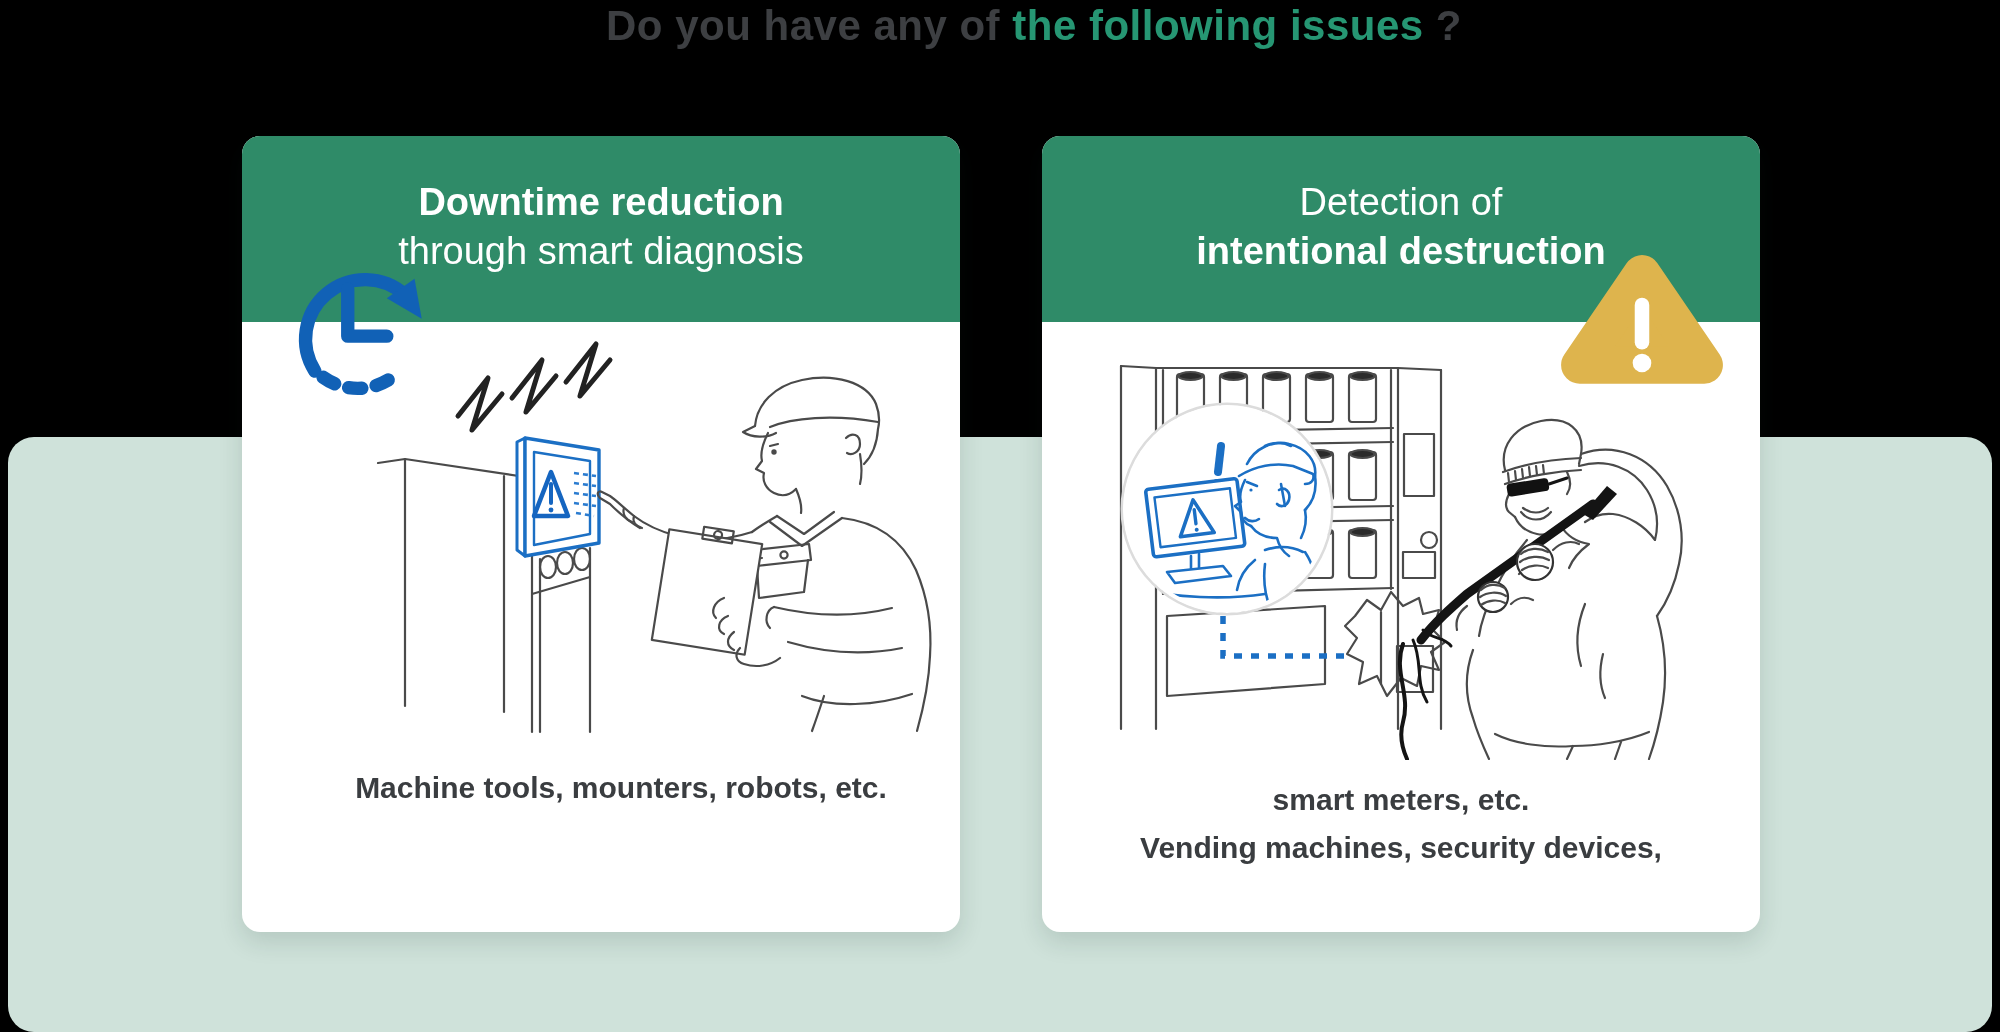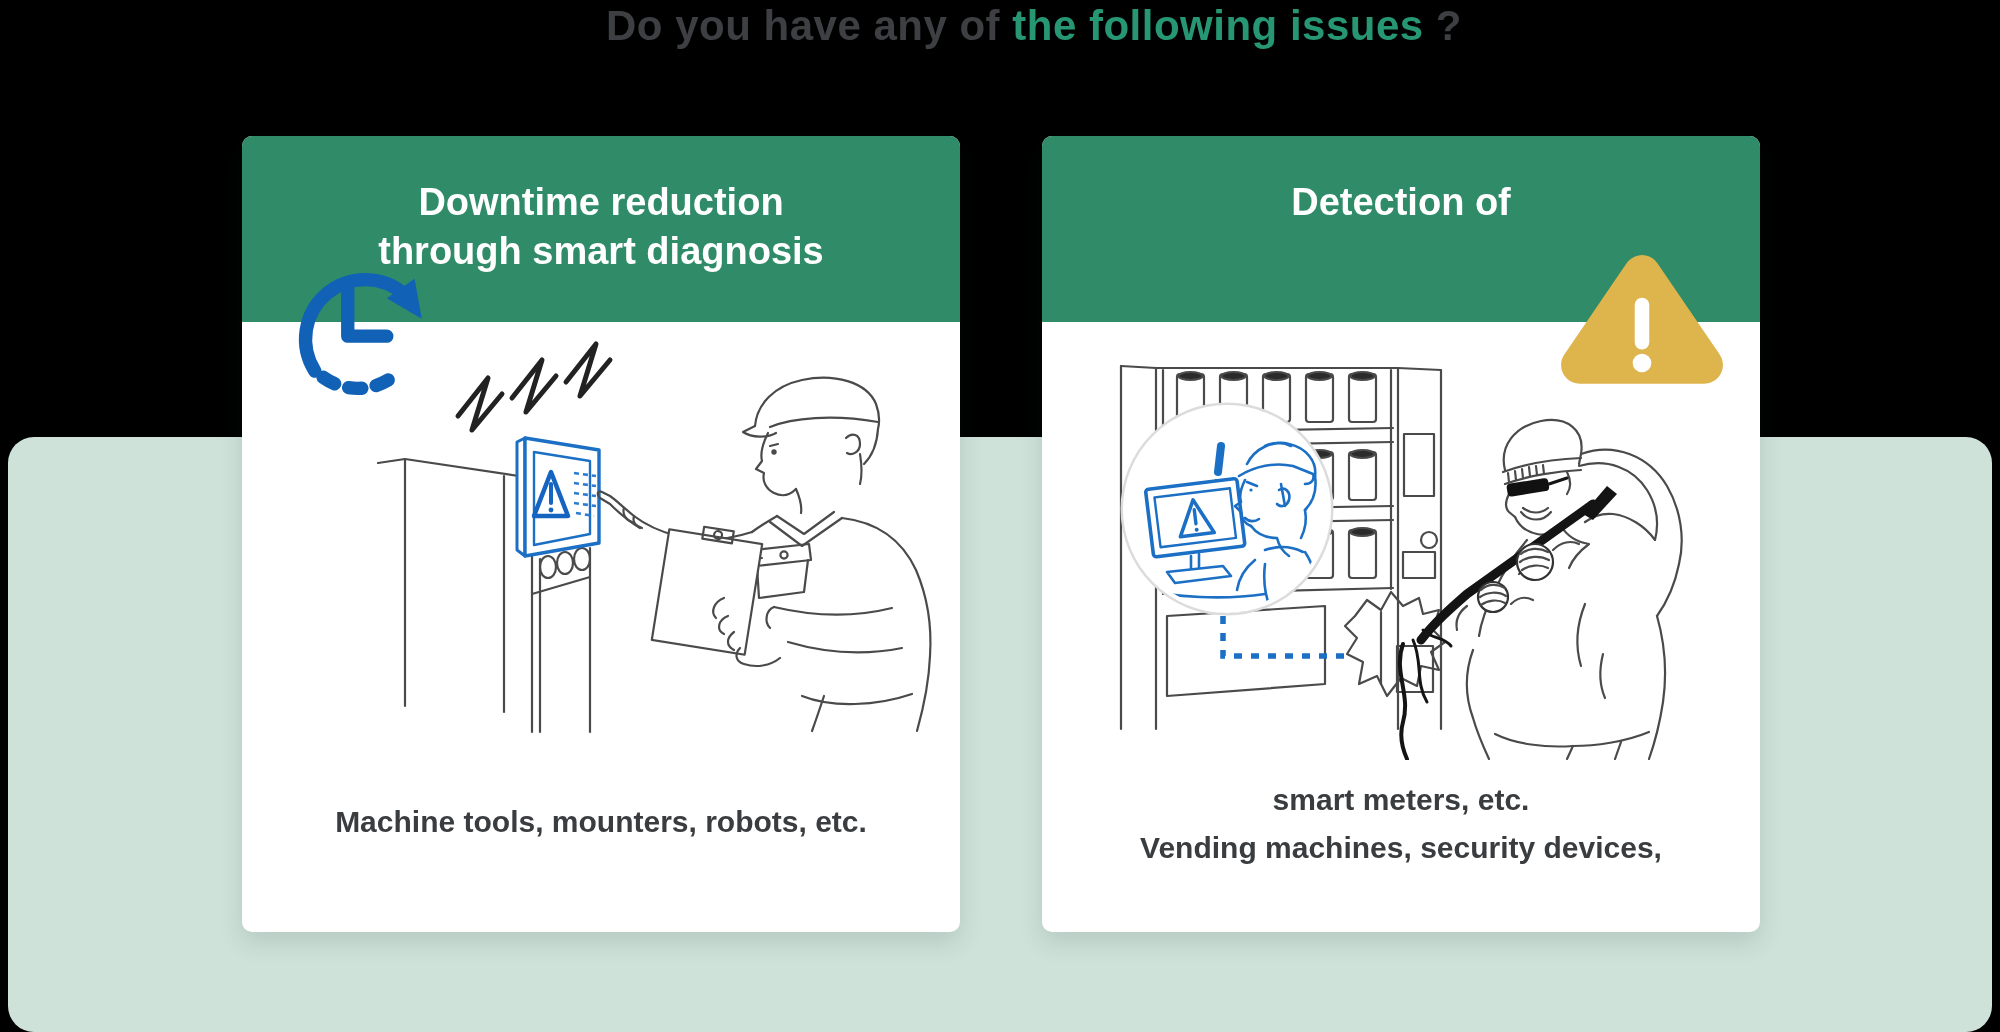--- a/index.html
+++ b/index.html
@@ -4,34 +4,34 @@
 <style>
   html,body{margin:0;padding:0;background:#000;}
   .stage{position:relative;width:2000px;height:1032px;background:#000;overflow:hidden;
          font-family:"Liberation Sans",sans-serif;}
   .panel{position:absolute;left:8px;top:437px;width:1984px;height:595px;
          background:#cfe2da;border-radius:26px;}
   .title{position:absolute;left:0;top:2px;width:100%;text-align:center;
          font-size:42px;font-weight:700;color:#3d3f42;letter-spacing:.5px;white-space:pre;padding-left:34px;}
   .title .hl{color:#269673;}
   .card{position:absolute;top:136px;width:718px;height:796px;background:#fff;
-        border-radius:10px;overflow:hidden;box-shadow:0 10px 24px rgba(20,50,40,.14);}
+        border-radius:18px;overflow:hidden;box-shadow:0 10px 24px rgba(20,50,40,.14);}
   .card.cleft{left:242px;}
   .card.cright{left:1042px;}
   .card-header{position:absolute;top:0;left:0;width:100%;height:186px;background:#2f8b68;
         color:#fff;text-align:center;font-size:38px;line-height:49px;padding-top:42px;
         box-sizing:border-box;}
   .hline.b{font-weight:700;}
-  .hline.r{font-weight:700;}
+  .hline.r{font-weight:400;}
   .badge{position:absolute;}
   .badge.clock{left:40px;top:118px;width:150px;height:150px;}
   .badge.warn{left:517px;top:110px;width:166px;height:150px;}
   .caption{position:absolute;left:0;width:100%;text-align:center;font-weight:700;
         color:#3a3d40;font-size:30px;line-height:48px;}
-  .card.cleft .caption{top:662px;}
+  .card.cleft .caption{top:628px;padding-left:20px;}
   .card.cright .caption{top:640px;}
   .illu{position:absolute;}
   .illu.l{left:130px;top:190px;width:570px;height:412px;}
   .illu.r{left:73px;top:218px;width:646px;height:406px;}
   
   .ln{fill:none;stroke:#4a4a4a;stroke-width:2.2;stroke-linecap:round;stroke-linejoin:round;}
   .lnt{fill:none;stroke:#222;stroke-width:5;stroke-linecap:round;stroke-linejoin:round;}
   .bl{fill:none;stroke:#1b6fc4;stroke-width:2.6;stroke-linecap:round;stroke-linejoin:round;}
   .blw{fill:#fff;stroke:#1b6fc4;stroke-linecap:round;stroke-linejoin:round;}
   .blk{fill:none;stroke:#141414;stroke-linecap:round;stroke-linejoin:round;}
@@ -145,20 +145,21 @@
         <path d="M452,370 C448,382 444,394 440,405"></path>
       </g>
     </svg>
 
     <div class="caption">Machine tools, mounters, robots, etc.</div>
   </div>
 
   <div class="card cright">
     <div class="card-header">
       <div class="hline r">Detection of</div>
+      <div class="hline b">intentional destruction</div>
     </div>
 
     <svg class="badge warn" viewBox="0 0 160 143">
       <g>
         <path d="M80,26 L140,114 L20,114 Z" fill="#deb44d" stroke="#deb44d" stroke-width="36" stroke-linejoin="round"></path>
         <path d="M80,56 L80,92" stroke="#fff" stroke-width="14" stroke-linecap="round"></path>
         <circle cx="80" cy="112" r="9" fill="#fff"></circle>
       </g>
     </svg>
 

